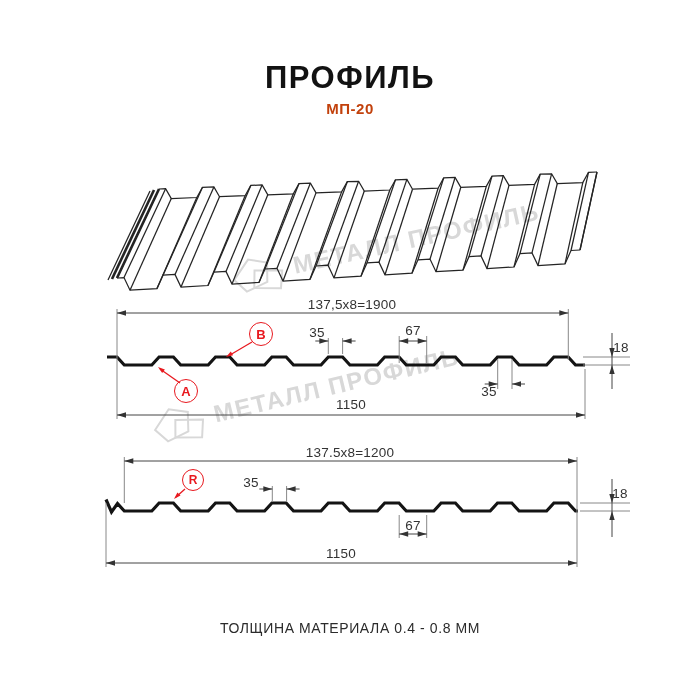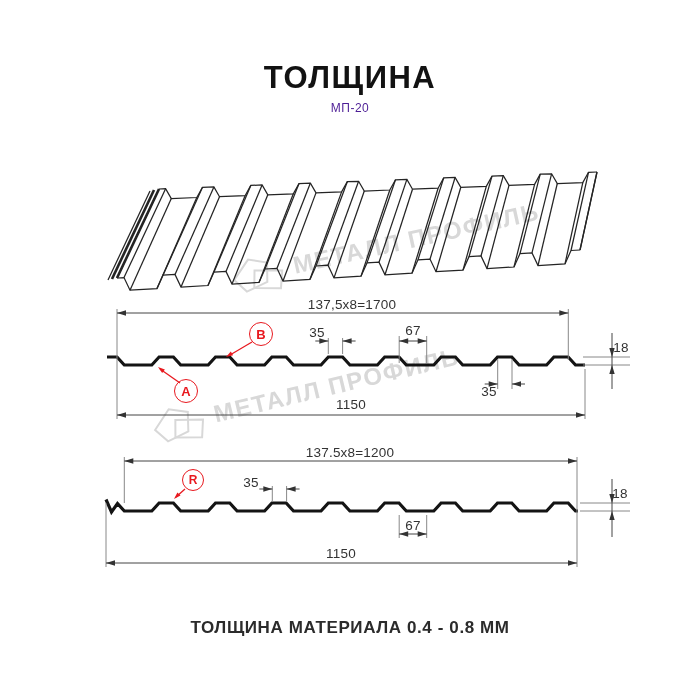--- a/index.html
+++ b/index.html
@@ -1,21 +1,21 @@
 <!DOCTYPE html>
 <html><head>
 <meta charset="utf-8">
 <style>
   html,body{margin:0;padding:0;background:#fff}
   .stage{position:relative;width:700px;height:700px;background:#ffffff;
          font-family:"Liberation Sans",sans-serif;overflow:hidden}
   .t{position:absolute;transform:translate(-50%,-50%);white-space:nowrap}
   .title{font-size:31px;font-weight:700;letter-spacing:1.5px;color:#121212;z-index:3}
-  .subtitle{font-size:12px;font-weight:400;letter-spacing:.5px;color:#4c1d95;z-index:3}
-  .footer{font-size:17px;font-weight:700;letter-spacing:.6px;color:#2b2b2b;z-index:3}
+  .subtitle{font-size:15px;font-weight:700;letter-spacing:.5px;color:#c2410c;z-index:3}
+  .footer{font-size:14px;font-weight:400;letter-spacing:.6px;color:#2b2b2b;z-index:3}
   .dimtxt{font-size:13.5px;color:#333;z-index:3;letter-spacing:.2px}
   .circle{position:absolute;transform:translate(-50%,-50%);border:1.6px solid #e8191f;
           border-radius:50%;color:#e8191f;display:flex;align-items:center;justify-content:center;
           font-weight:600;z-index:4;background:transparent}
   .cAB{width:22px;height:22px;font-size:13px}
   .cR{width:20px;height:20px;font-size:12px}
   .wm{position:absolute;display:flex;align-items:center;gap:9px;color:#d8d8d8;
       font-weight:700;font-size:24px;letter-spacing:1.5px;white-space:nowrap;z-index:1;
       transform-origin:left center}
   #art{position:absolute;left:0;top:0;z-index:2}
@@ -159,25 +159,25 @@
         <polygon points="399.2,534 408.2,531.3 408.2,536.7" class="arr"></polygon>
         <polygon points="426.7,534 417.7,536.7 417.7,531.3" class="arr"></polygon>
         <line x1="612" y1="479" x2="612" y2="537" class="dim"></line>
         <polygon points="612,503 609.3,494 614.7,494" class="arr"></polygon>
         <polygon points="612,511 614.7,520 609.3,520" class="arr"></polygon>
         <line x1="185" y1="489" x2="176" y2="497" class="red"></line>
         <polygon points="174,499 177.4,492.5 180.5,495.6" class="redf"></polygon>
       </g>
   </svg>
 
-  <div class="t title" style="left:350px;top:78px">ТОЛЩИНА</div>
+  <div class="t title" style="left:350px;top:78px">ПРОФИЛЬ</div>
   <div class="t subtitle" style="left:350px;top:108px">МП-20</div>
   <div class="t footer" style="left:350px;top:628px">ТОЛЩИНА МАТЕРИАЛА 0.4 - 0.8 ММ</div>
 
-  <div class="t dimtxt" style="left:352px;top:304px">137,5x8=1700</div>
+  <div class="t dimtxt" style="left:352px;top:304px">137,5x8=1900</div>
   <div class="t dimtxt" style="left:317px;top:332px">35</div>
   <div class="t dimtxt" style="left:413px;top:330px">67</div>
   <div class="t dimtxt" style="left:621px;top:347px">18</div>
   <div class="t dimtxt" style="left:489px;top:391px">35</div>
   <div class="t dimtxt" style="left:351px;top:404px">1150</div>
 
   <div class="t dimtxt" style="left:350px;top:452px">137.5x8=1200</div>
   <div class="t dimtxt" style="left:251px;top:482px">35</div>
   <div class="t dimtxt" style="left:413px;top:525px">67</div>
   <div class="t dimtxt" style="left:620px;top:493px">18</div>

